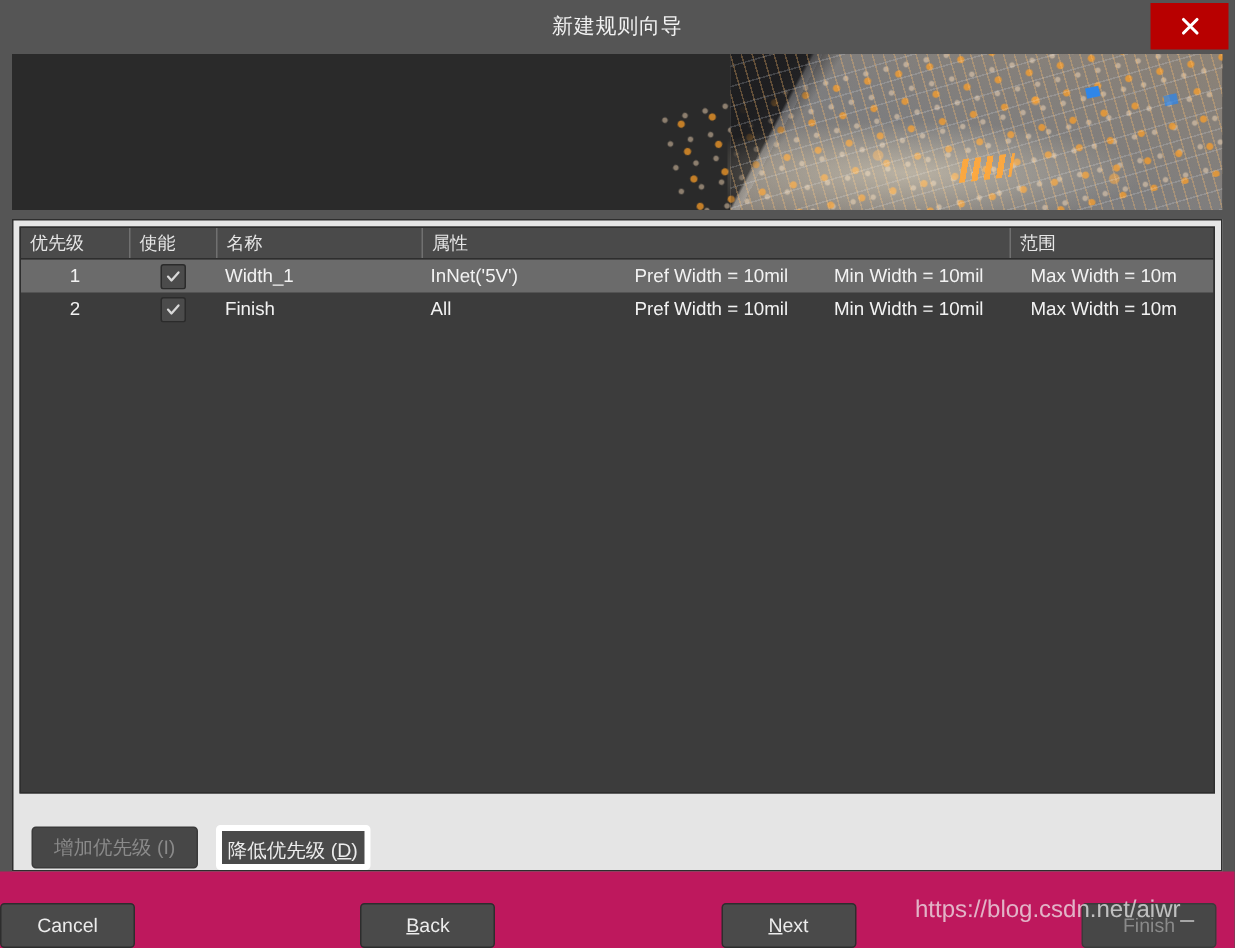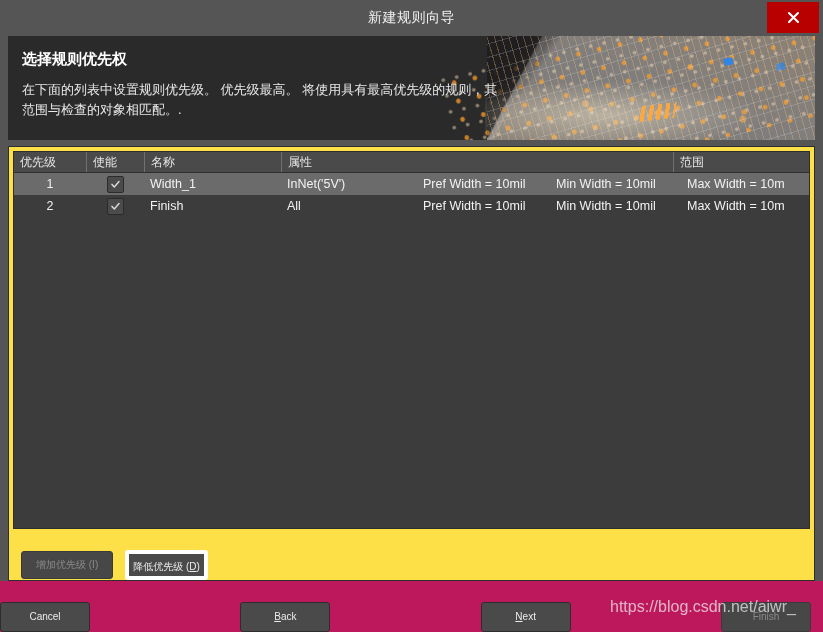--- a/index.html
+++ b/index.html
@@ -136,21 +136,21 @@
     color: #e8e8e8;
     line-height: 20px;
     max-width: 480px;
   }
 
   
   .panel {
     margin: 6px 8px 0 8px;
     flex: 1 1 auto;
     border: 1px solid #2e2e2e;
-    background: #fde047;
+    background: #e5e5e5;
     display: flex;
     flex-direction: column;
     min-height: 0;
   }
   .grid-wrap {
     margin: 4px 4px 0 4px;
     border: 1px solid #2e2e2e;
     background: #3c3c3c;
     flex: 1 1 auto;
     display: flex;
@@ -224,21 +224,21 @@
   
   .panel-buttons {
     flex: 0 0 46px;
     display: flex;
     align-items: center;
     padding-left: 12px;
     gap: 12px;
   }
   .btn {
     font-family: "Liberation Sans", "DejaVu Sans", sans-serif;
-    font-size: 10px;
+    font-size: 13px;
     color: #ececec;
     background: #4a4a4a;
     border: 1px solid #2d2d2d;
     border-radius: 3px;
     padding: 0 14px;
     height: 28px;
     line-height: 26px;
     cursor: pointer;
     white-space: nowrap;
     box-sizing: border-box;
@@ -302,24 +302,20 @@
       </svg>
     </div>
   </div>
 
   <div class="banner">
     <div class="banner-art"></div>
     <div class="banner-glow"></div>
     <div class="banner-chip"></div>
     <div class="banner-blue1"></div>
     <div class="banner-blue2"></div>
-    <div class="banner-text">
-      <div class="banner-title">选择规则优先权</div>
-      <div class="banner-desc">在下面的列表中设置规则优先级。 优先级最高。 将使用具有最高优先级的规则，其范围与检查的对象相匹配。.</div>
-    </div>
   </div>
 
   <div class="panel">
 
     <div class="grid-wrap">
       <div class="grid-head">
         <div class="cell h-prio">优先级</div>
         <div class="cell h-en">使能</div>
         <div class="cell h-name">名称</div>
         <div class="cell h-attr">属性</div>

